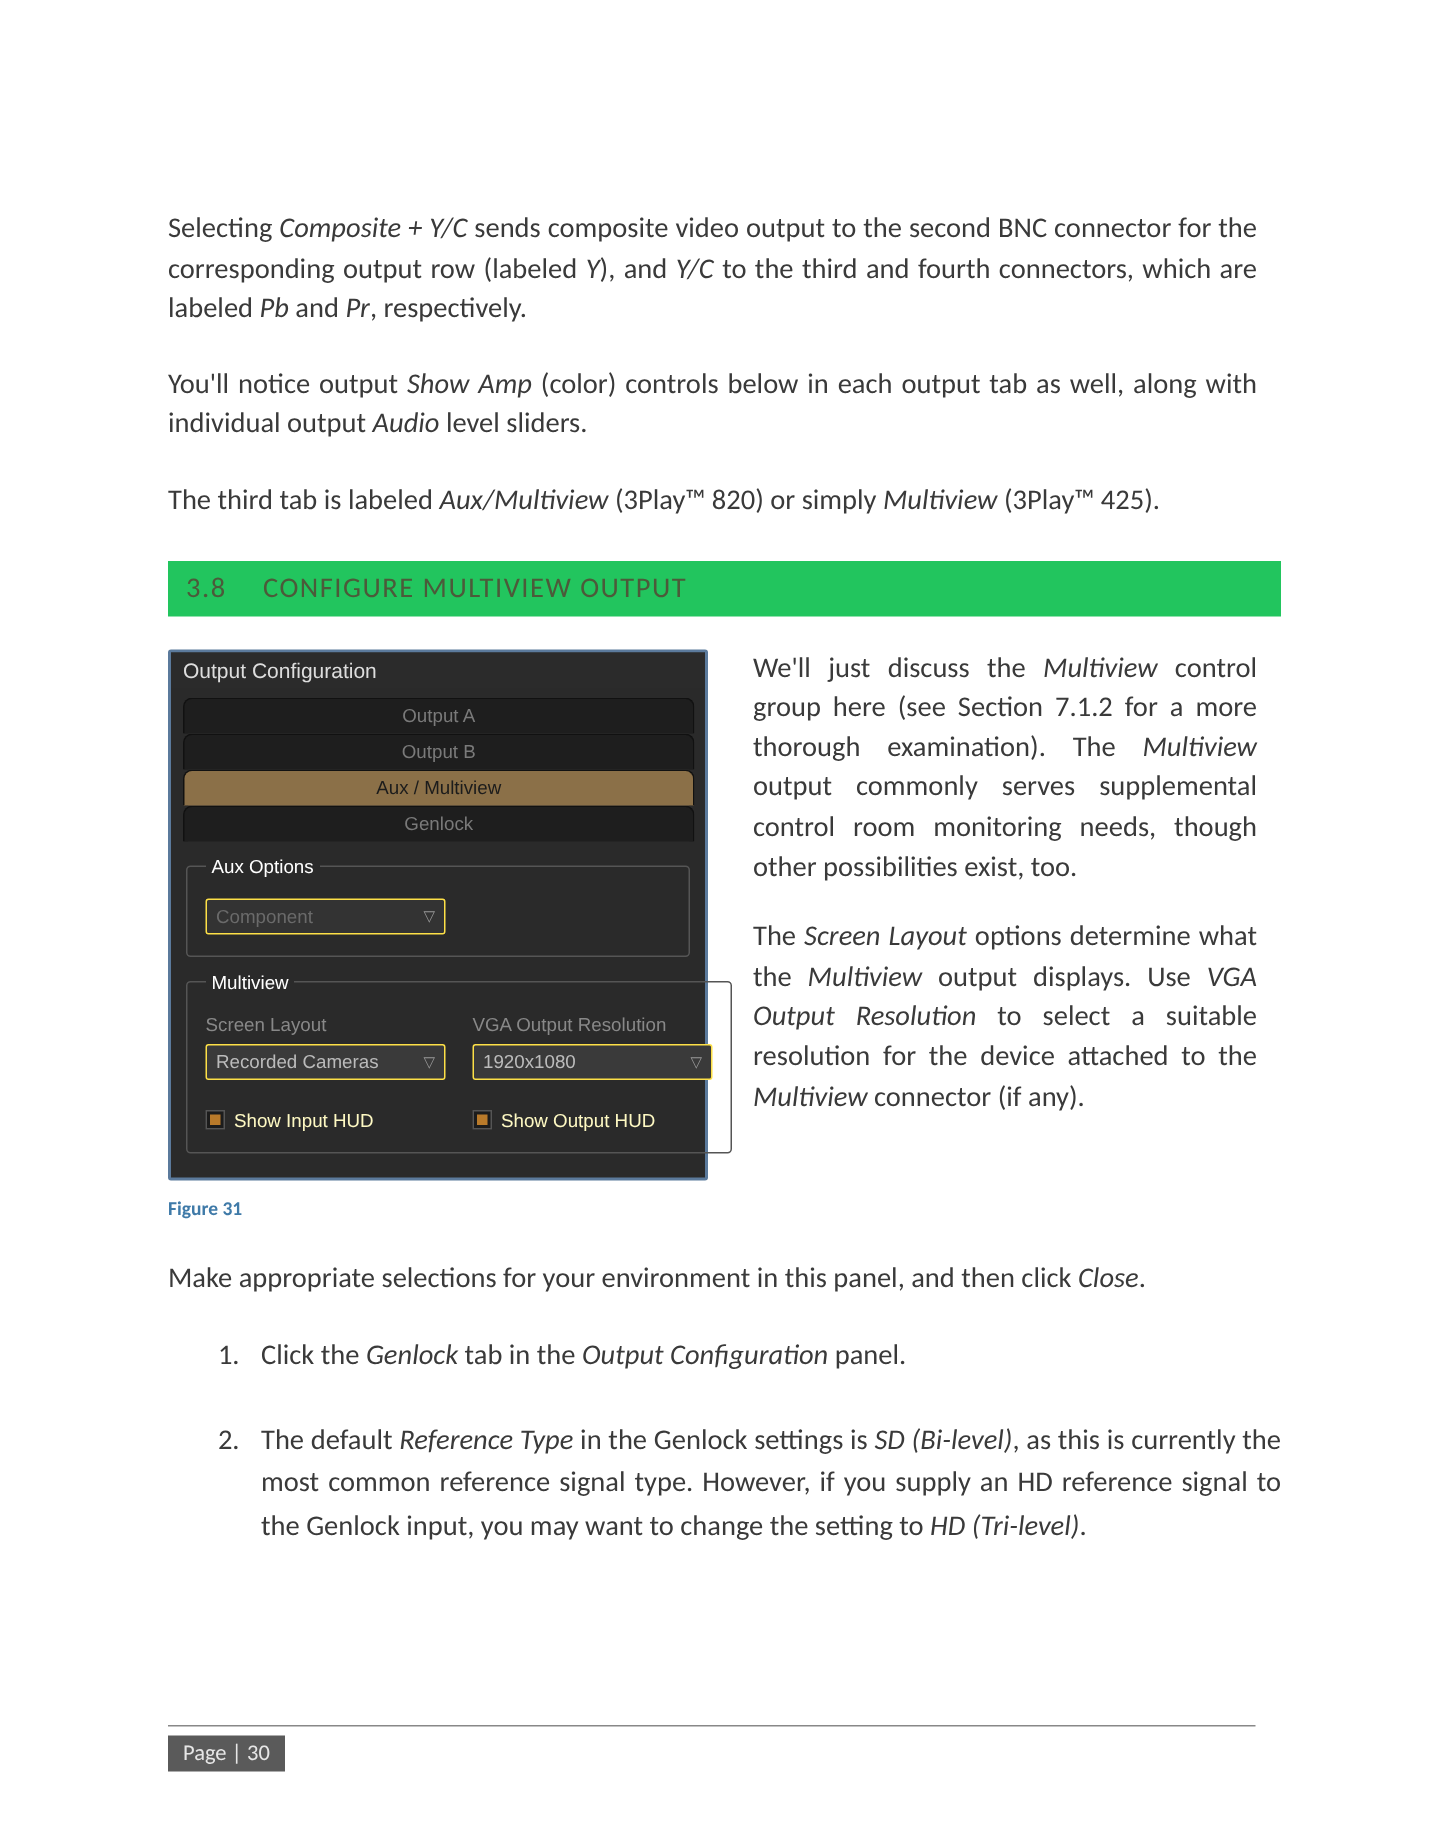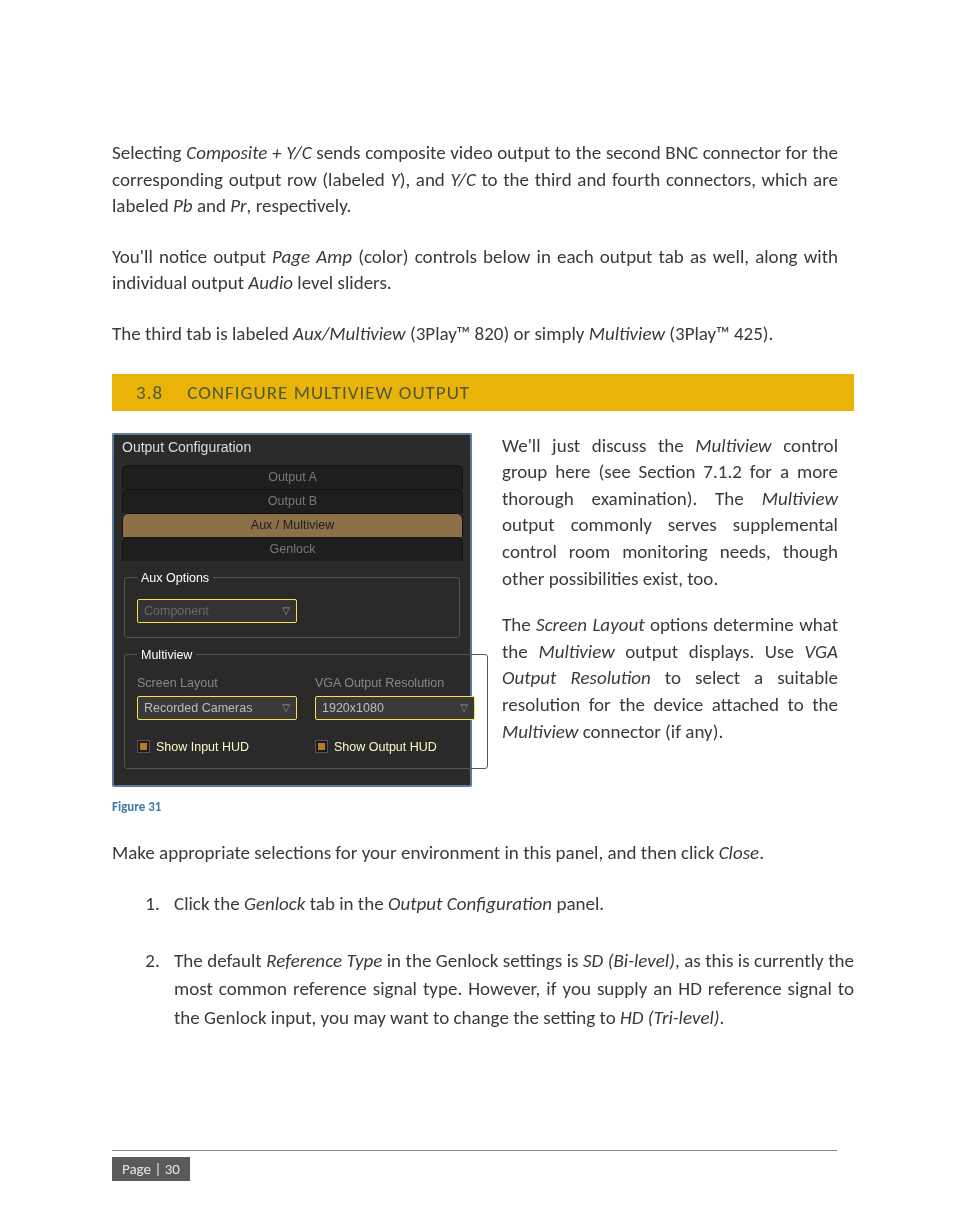--- a/index.html
+++ b/index.html
@@ -34,26 +34,26 @@
     position: relative;
   }
   p.body {
     font-size: 19px;
     line-height: 1.4;
     text-align: justify;
     margin: 0 16px 24px 0;
   }
   .em { font-style: italic; }
   h2.section-head {
-    background: #eab308;
+    background: #22c55e;
     color: var(--heading-olive-text);
     font-weight: 400;
     font-size: 19px;
     letter-spacing: 1px;
-    padding: 7px 24px;
+    padding: 7px 12px;
     margin: 26px 0 22px 0;
   }
   h2.section-head.italic { font-style: italic; }
   h2.section-head .num { display: inline-block; width: 46px; }
   .two-col {
     display: flex;
     gap: 30px;
     margin-bottom: 10px;
     align-items: stretch;
   }
@@ -200,21 +200,21 @@
 </head>
 <body>
 
 <div class="page">
 
   <p class="body">
     <span>Selecting </span><span class="em">Composite + Y/C</span><span> sends composite video output to the second BNC connector for the corresponding output row (labeled </span><span class="em">Y</span><span>), and </span><span class="em">Y/C</span><span> to the third and fourth connectors, which are labeled </span><span class="em">Pb</span><span> and </span><span class="em">Pr</span><span>, respectively.</span>
   </p>
 
   <p class="body">
-    <span>You'll notice output </span><span class="em">Page Amp</span><span> (color) controls below in each output tab as well, along with individual output </span><span class="em">Audio</span><span> level sliders.</span>
+    <span>You'll notice output </span><span class="em">Show Amp</span><span> (color) controls below in each output tab as well, along with individual output </span><span class="em">Audio</span><span> level sliders.</span>
   </p>
 
   <p class="body">
     <span>The third tab is labeled </span><span class="em">Aux/Multiview</span><span> (3Play™ 820) or simply </span><span class="em">Multiview</span><span> (3Play™ 425).</span>
   </p>
 
   <h2 class="section-head">
     <span class="num">3.8</span>
     <span>CONFIGURE MULTIVIEW OUTPUT</span>
   </h2>

